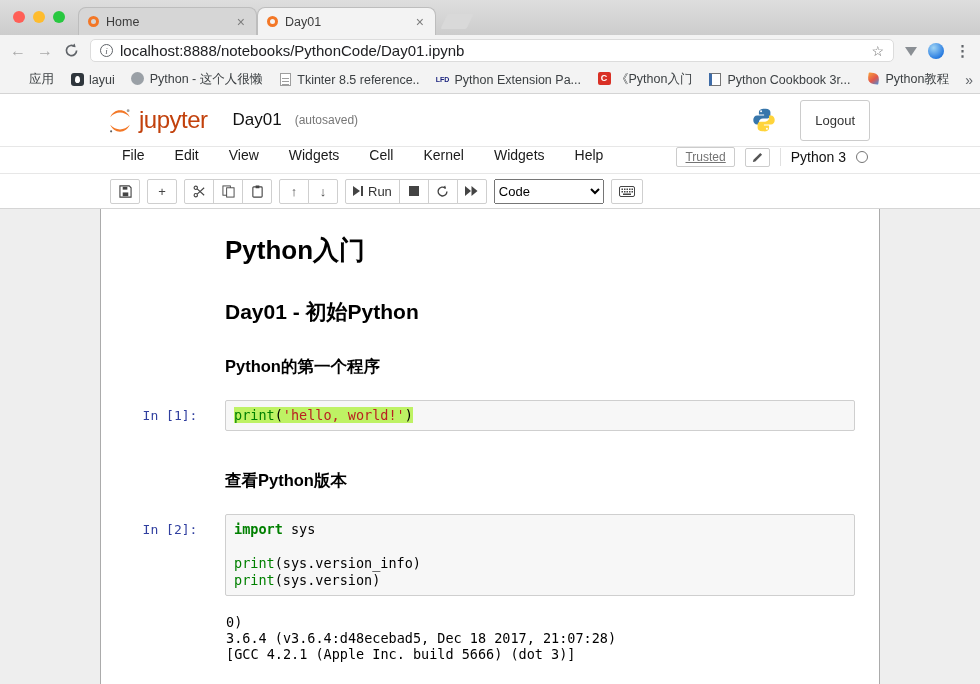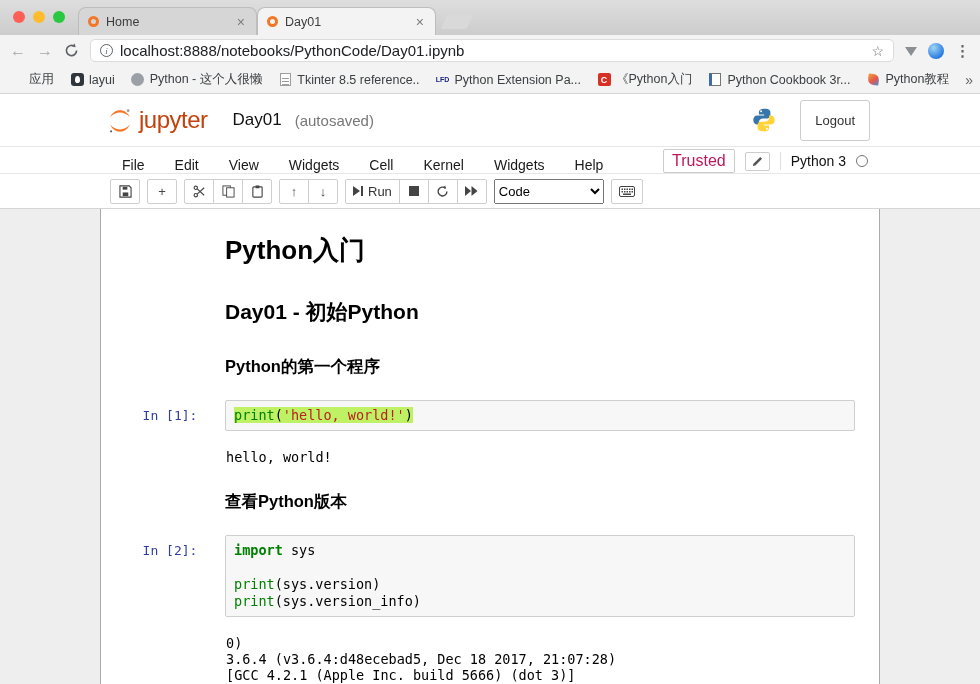--- a/index.html
+++ b/index.html
@@ -29,21 +29,21 @@
   .addressbar { flex:1; height:23px; background:#fff; border:1px solid #dcdcdc; border-radius:5px; display:flex; align-items:center; padding:0 9px; gap:7px; }
   .infoicon { width:13px; height:13px; border:1.4px solid #5f6368; border-radius:50%; color:#5f6368; font-size:9px; font-style:italic; font-family:"Liberation Serif",serif; display:flex; align-items:center; justify-content:center; flex:none; }
   .url { flex:1; font-size:15px; color:#202124; white-space:nowrap; overflow:hidden; }
   .staricon { color:#6b6b6b; font-size:14px; }
   .ext-triangle { width:0; height:0; border-left:6px solid transparent; border-right:6px solid transparent; border-top:9px solid #8a8f94; margin-top:2px; }
   .ext-globe { width:16px; height:16px; border-radius:50%; background:radial-gradient(circle at 35% 30%, #9fd4f5, #2a7de1 70%, #155ab0); }
   .dots { color:#5f6368; font-size:15px; font-weight:bold; letter-spacing:0; }
 
   
   .bookmarks { height:28px; background:#f3f3f3; border-bottom:1px solid #d4d4d4; display:flex; align-items:center; padding:0 10px; gap:16px; font-size:12.5px; color:#3c4043; flex:none; white-space:nowrap; }
-  .bm { display:flex; align-items:center; gap:5px; }
+  .bm { display:flex; gap:5px; }
   .bmicon { width:14px; height:14px; flex:none; display:flex; align-items:center; justify-content:center; }
   .appsgrid { display:grid; grid-template-columns:repeat(3,4px); grid-auto-rows:4px; gap:1px; }
   .appsgrid i { display:block; }
   .appsgrid i:nth-child(1){background:#e8453c}.appsgrid i:nth-child(2){background:#4688f1}.appsgrid i:nth-child(3){background:#f9bb2d}
   .appsgrid i:nth-child(4){background:#3aa757}.appsgrid i:nth-child(5){background:#e8453c}.appsgrid i:nth-child(6){background:#4688f1}
   .appsgrid i:nth-child(7){background:#f9bb2d}.appsgrid i:nth-child(8){background:#4688f1}.appsgrid i:nth-child(9){background:#3aa757}
   .icon-layui { width:13px; height:13px; background:#2f363c; border-radius:3px; position:relative; }
   .icon-layui::after { content:""; position:absolute; left:4px; top:3px; width:5px; height:7px; border-radius:50% 50% 50% 50%/60% 60% 40% 40%; background:#fff; }
   .icon-pygray { width:13px; height:13px; border-radius:50%; background:#9aa0a6; position:relative; }
   .icon-page { width:11px; height:13px; background:#fff; border:1px solid #9e9e9e; background-image:repeating-linear-gradient(#fff 0 2px, #9e9e9e 2px 3px); background-size:7px 100%; background-repeat:no-repeat; background-position:1px 2px; }
@@ -51,28 +51,28 @@
   .icon-c { width:13px; height:13px; background:#d93025; border-radius:2px; color:#fff; font-size:9px; font-weight:bold; display:flex; align-items:center; justify-content:center; }
   .icon-book { width:12px; height:13px; background:#fff; border:1px solid #757575; border-left:3px solid #3e6ca8; }
   .icon-feather { width:11px; height:11px; background:linear-gradient(135deg,#f9a13a,#e2574c 55%,#4a90d9); border-radius:1px 6px 1px 6px; transform:rotate(8deg); }
   .bm-overflow { margin-left:auto; color:#5f6368; font-size:14px; }
 
   
   .jheader { height:52px; background:#fff; display:flex; align-items:center; padding:0 110px 0 105px; gap:9px; flex:none; }
   .brand { display:flex; align-items:flex-end; gap:4px; }
   .brandtext { font-size:24px; color:#c2410c; letter-spacing:-0.5px; }
   .nbtitle { font-size:17px; color:#111; margin-left:16px; }
-  .autosave { font-size:15px; color:#777; margin-left:4px; }
+  .autosave { font-size:12px; color:#777; margin-left:4px; }
   .jspacer { flex:1; }
   .logoutbtn { border:1px solid #ccc; border-radius:3px; background:#fff; color:#333; font-size:13px; padding:12px 14px; margin-left:14px; font-family:inherit; }
 
   
-  .menubar { height:28px; background:#fff; border-top:1px solid #e7e7e7; border-bottom:1px solid #e7e7e7; display:flex; align-items:flex-end; padding:0 112px 0 122px; gap:30px; font-size:14px; color:#1a1a1a; flex:none; }
+  .menubar { height:28px; background:#fff; border-top:1px solid #e7e7e7; border-bottom:1px solid #e7e7e7; display:flex; align-items:flex-start; padding:0 112px 0 122px; gap:30px; font-size:14px; color:#1a1a1a; flex:none; }
   .menu-right { margin-left:auto; display:flex; align-items:center; gap:10px; }
-  .trustedbtn { border:1px solid #ccc; border-radius:2px; background:#fff; font-size:16px; color:#be185d; padding:2px 8px; font-family:inherit; }
+  .trustedbtn { border:1px solid #ccc; border-radius:2px; background:#fff; font-size:12px; color:#737373; padding:2px 8px; font-family:inherit;text-decoration:underline; }
   .pencilbtn { border:1px solid #ccc; border-radius:2px; background:#fff; padding:3px 6px; display:flex; align-items:center; }
   .menusep { width:1px; height:18px; background:#e0e0e0; }
   .kernelname { font-size:14px; color:#111; }
   .kernelcircle { width:12px; height:12px; border:1.6px solid #757575; border-radius:50%; }
 
   
   .nbtoolbar { height:35px; background:#fff; border-bottom:1px solid #d5d5d5; display:flex; align-items:center; padding:0 0 0 110px; gap:7px; flex:none; }
   .btngroup { display:flex; }
   .tbtn { min-width:30px; height:25px; background:#fff; border:1px solid #cfcfcf; border-radius:2px; display:flex; align-items:center; justify-content:center; gap:5px; font-size:13px; color:#333; padding:0 7px; font-family:inherit; }
   .btngroup .tbtn { border-radius:0; }
@@ -373,40 +373,37 @@
       <div class="cell code">
         <div class="prompt">In [1]:</div>
         <div class="inner">
           <div class="input-area">
             <div class="code-line"><span class="sel"><span class="tok-builtin">print</span><span>(</span><span class="tok-string">'hello, world!'</span><span>)</span></span></div>
           </div>
         </div>
       </div>
       <div class="cell outputrow">
         <div class="prompt"></div>
-        <div class="inner">
-            <div class="outline">hello, world!</div>
-          </div>
       </div>
 
       <div class="cell md">
         <div class="prompt"></div>
         <div class="inner">
             <h3>查看Python版本</h3>
           </div>
       </div>
 
       <div class="cell code">
         <div class="prompt">In [2]:</div>
         <div class="inner">
           <div class="input-area">
             <div class="code-line"><span class="tok-keyword">import</span><span> sys</span></div>
             <div class="code-line"></div>
+            <div class="code-line"><span class="tok-builtin">print</span><span>(sys.version_info)</span></div>
             <div class="code-line"><span class="tok-builtin">print</span><span>(sys.version)</span></div>
-            <div class="code-line"><span class="tok-builtin">print</span><span>(sys.version_info)</span></div>
           </div>
         </div>
       </div>
       <div class="cell outputrow">
         <div class="prompt"></div>
         <div class="inner">
           <div class="outline">0)</div>
           <div class="outline">3.6.4 (v3.6.4:d48ecebad5, Dec 18 2017, 21:07:28)</div>
           <div class="outline">[GCC 4.2.1 (Apple Inc. build 5666) (dot 3)]</div>
         </div>

